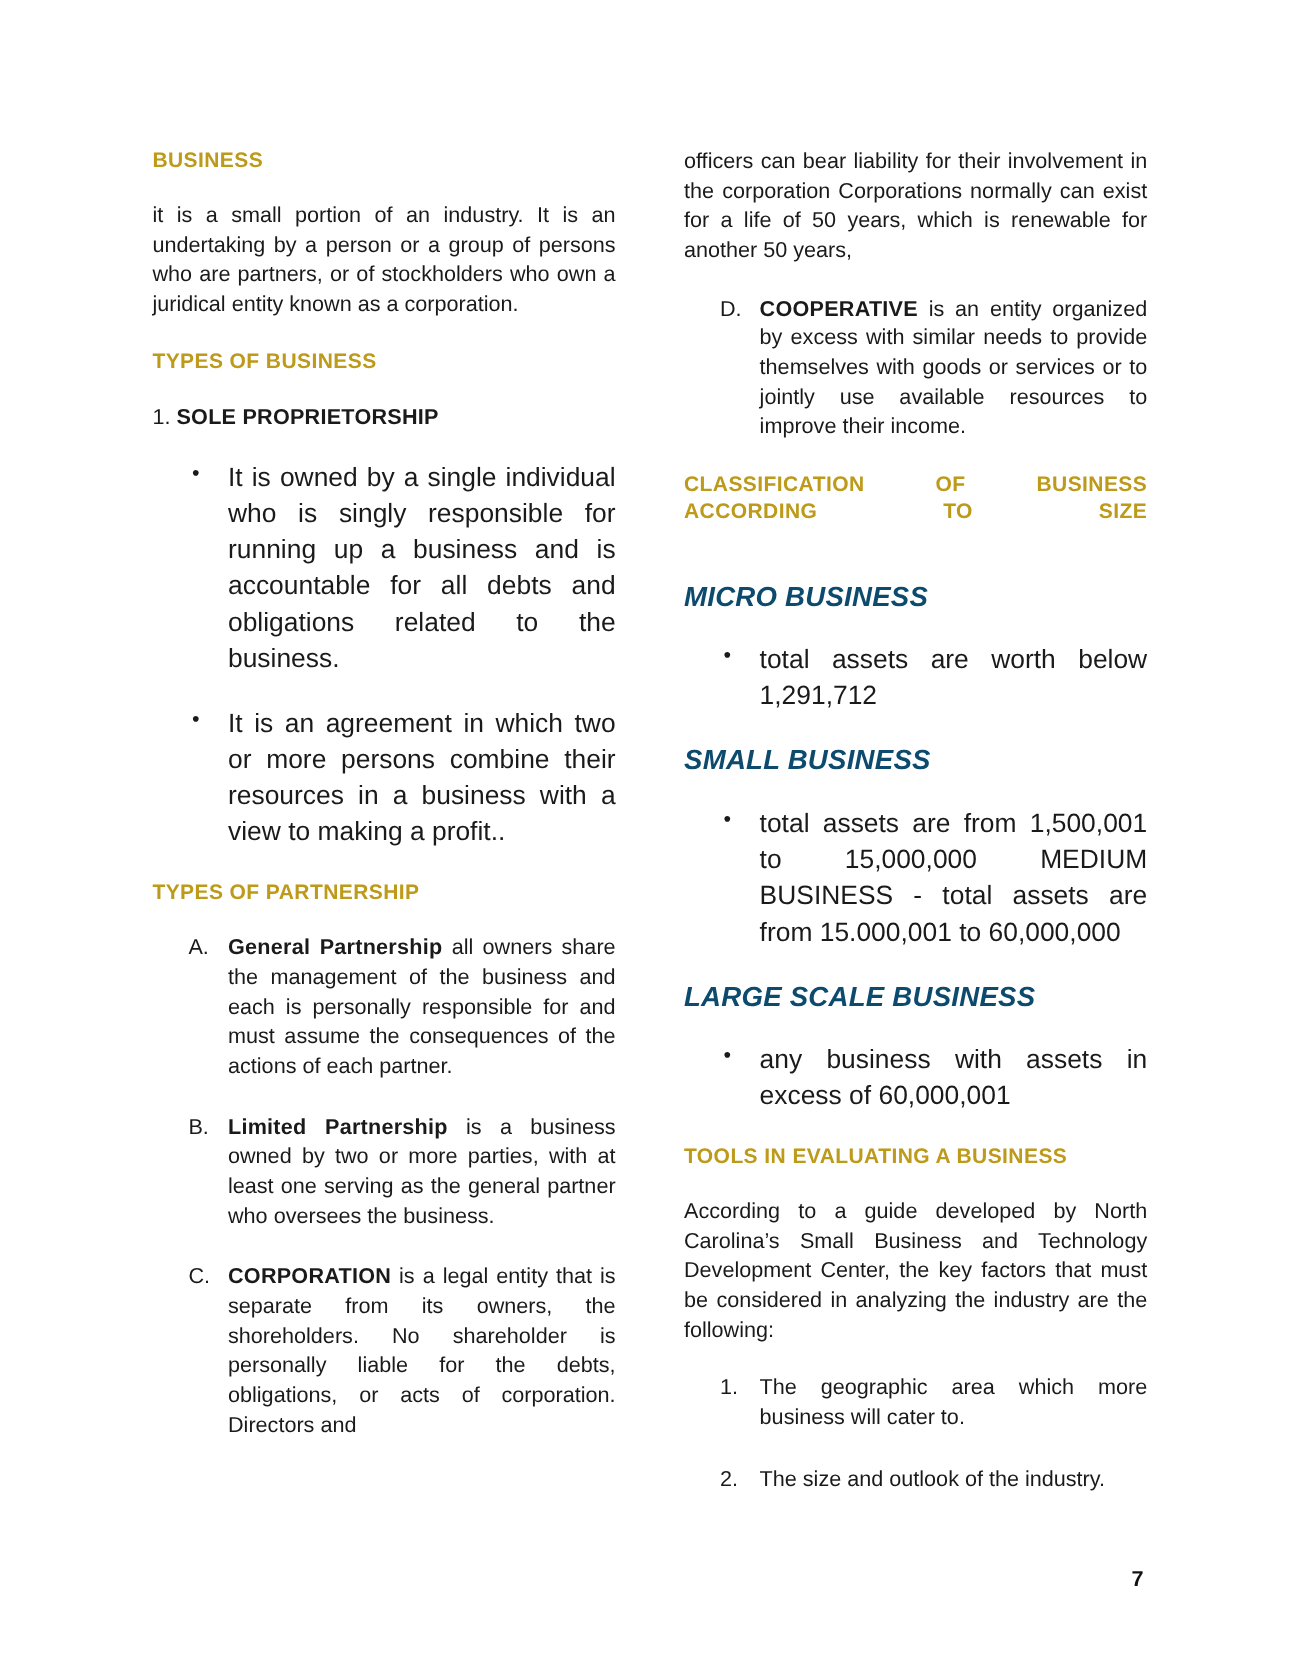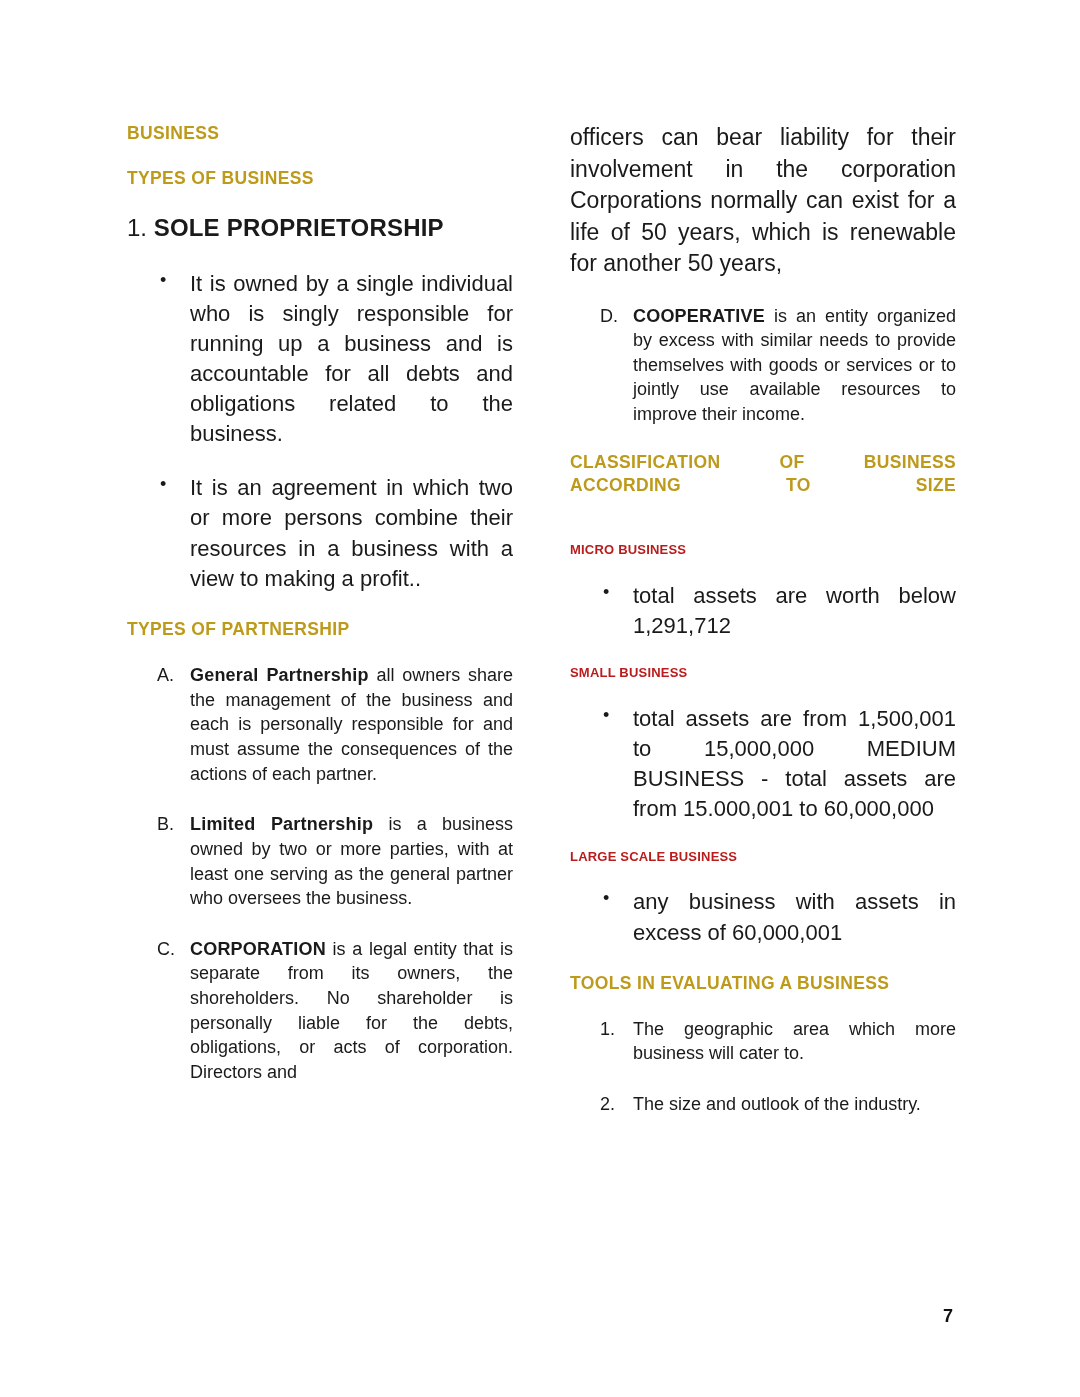--- a/index.html
+++ b/index.html
@@ -43,38 +43,39 @@
     margin: 0 0 22px 0;
     text-align: justify;
     text-justify: inter-word;
   }
   .gold-head.two-line::after {
     content: "";
     display: inline-block;
     width: 100%;
   }
   .black-head {
-    color: #b91c1c;
-    font-weight: bold;
-    font-size: 13px;
+    color: #0c4a6e;
+    font-weight: bold;
+    font-size: 23px;
     letter-spacing: 0.2px;
     line-height: 1.3;
     margin: 0 0 22px 0;
+    font-style: italic;
   }
   p.body {
-    font-size: 23px;
+    font-size: 18px;
     line-height: 1.37;
     margin: 0 0 24px 0;
     text-align: justify;
     text-justify: inter-word;
     -webkit-hyphens: none;
     hyphens: none;
   }
   .num-head {
-    font-size: 24px;
+    font-size: 18px;
     line-height: 1.35;
     margin: 0 0 24px 0;
   }
   .num-head .num {
     font-weight: normal;
   }
   .num-head .ttl {
     font-weight: bold;
     letter-spacing: 0.2px;
   }
@@ -145,20 +146,21 @@
 </head>
 <body>
 
 <div class="page">
   <div class="columns">
 
     <div class="col">
 
       <div class="gold-head">BUSINESS</div>
 
+      <p class="body"> it is a small portion of an industry. It is an undertaking by a person or a group of persons who are partners, or of stockholders who own a juridical entity known as a corporation.</p>
 
       <div class="gold-head">TYPES OF BUSINESS</div>
 
       <div class="num-head">
         <span class="num">1.</span>
         <span class="ttl">SOLE PROPRIETORSHIP</span>
       </div>
 
       <ul class="bul">
         <li> It is owned by a single individual who is singly responsible for running up a business and is accountable for all debts and obligations related to the business.</li>
@@ -210,20 +212,21 @@
       </ul>
 
       <div class="black-head">LARGE SCALE BUSINESS</div>
 
       <ul class="bul">
         <li>any business with assets in excess of 60,000,001</li>
       </ul>
 
       <div class="gold-head">TOOLS IN EVALUATING A BUSINESS</div>
 
+      <p class="body">According to a guide developed by North Carolina’s Small Business and Technology Development Center, the key factors that must be considered in analyzing the industry are the following:</p>
 
       <ol class="numbered">
         <li>
           <span class="marker">1.</span><span>The geographic area which more business will cater to.</span>
         </li>
         <li>
           <span class="marker">2.</span><span>The size and outlook of the industry.</span>
         </li>
       </ol>
 

